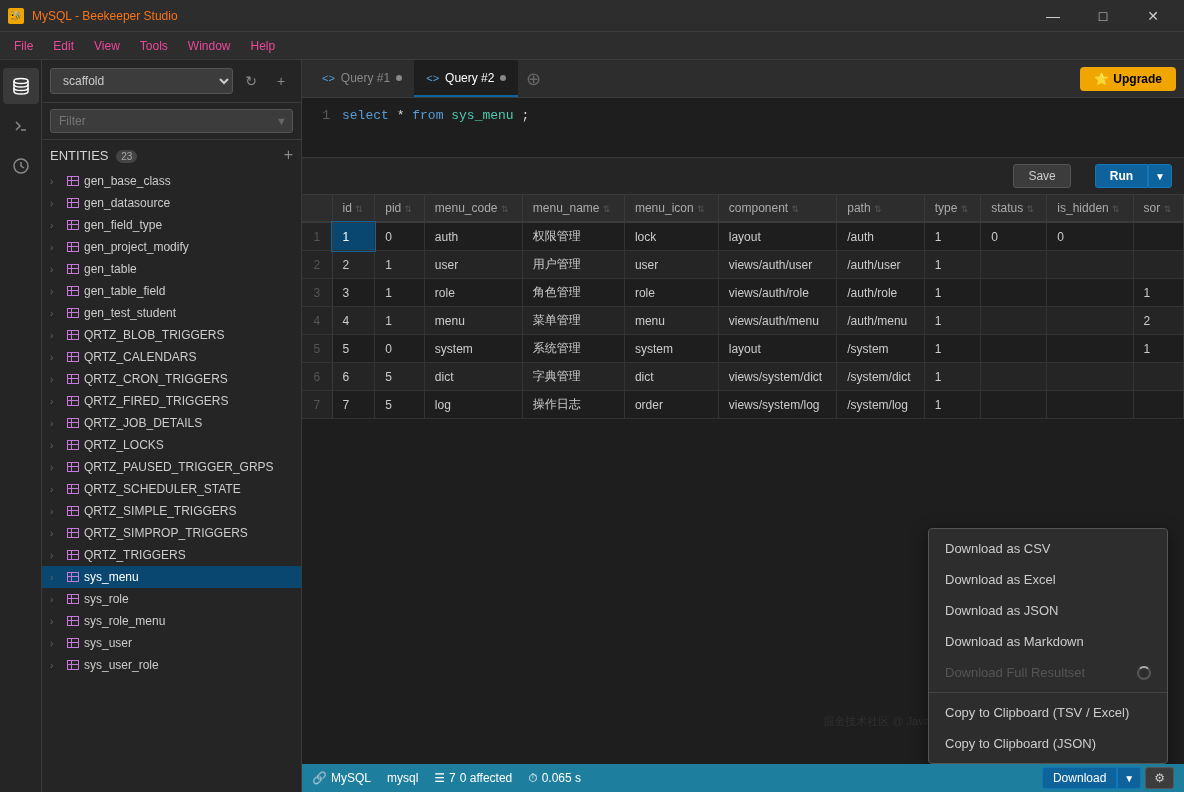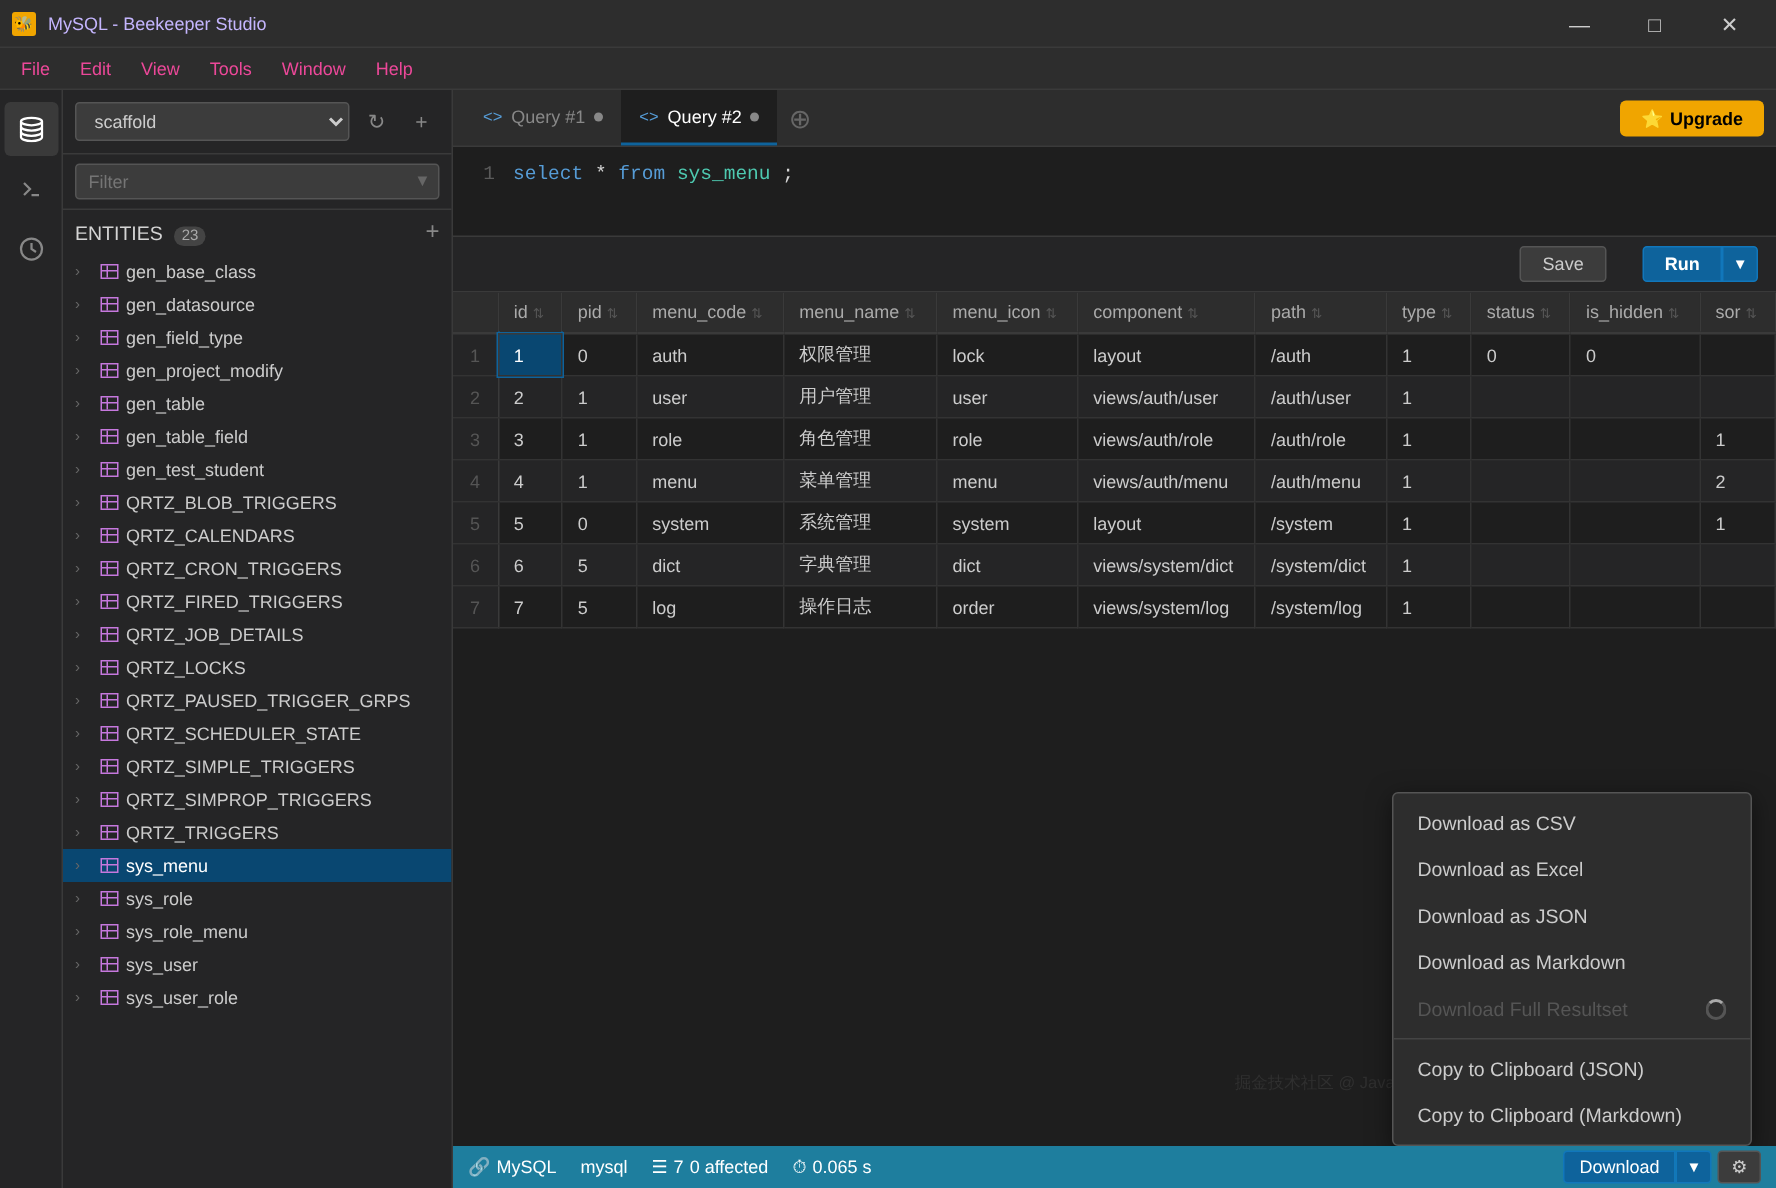--- a/index.html
+++ b/index.html
@@ -8,21 +8,21 @@
     
     .titlebar {
       background: #2d2d2d;
       height: 32px;
       display: flex;
       align-items: center;
       padding: 0 8px;
       border-bottom: 1px solid #3a3a3a;
     }
     .titlebar-icon { width: 16px; height: 16px; margin-right: 8px; background: #f0a500; border-radius: 2px; display: flex; align-items: center; justify-content: center; font-size: 10px; color: #000; }
-    .titlebar-title { color: #c4b5fd; font-size: 12px; }
+    .titlebar-title { color: #f97316; font-size: 12px; }
     .titlebar-controls { margin-left: auto; display: flex; gap: 4px; }
     .titlebar-btn { width: 46px; height: 32px; border: none; background: transparent; color: #ccc; cursor: pointer; font-size: 14px; display: flex; align-items: center; justify-content: center; }
 
     
     .menubar {
       background: #2d2d2d;
       height: 28px;
       display: flex;
       align-items: center;
       padding: 0 4px;
@@ -542,22 +542,22 @@
       <div class="dropdown-menu" style="bottom: 0; top: auto; right: 16px; position: absolute; width: 240px;">
         <div class="dropdown-item">Download as CSV</div>
         <div class="dropdown-item">Download as Excel</div>
         <div class="dropdown-item">Download as JSON</div>
         <div class="dropdown-item">Download as Markdown</div>
         <div class="dropdown-item disabled" style="display:flex; align-items:center; justify-content:space-between;">
           <span>Download Full Resultset</span>
           <div class="dropdown-loading"></div>
         </div>
         <div class="dropdown-separator"></div>
+        <div class="dropdown-item">Copy to Clipboard (TSV / Excel)</div>
         <div class="dropdown-item">Copy to Clipboard (JSON)</div>
-        <div class="dropdown-item">Copy to Clipboard (Markdown)</div>
       </div>
     </div>
 
     <div class="statusbar">
       <div class="status-db">
         <span>🔗</span>
         <span>MySQL</span>
       </div>
       <span>mysql</span>
       <div class="status-item">

